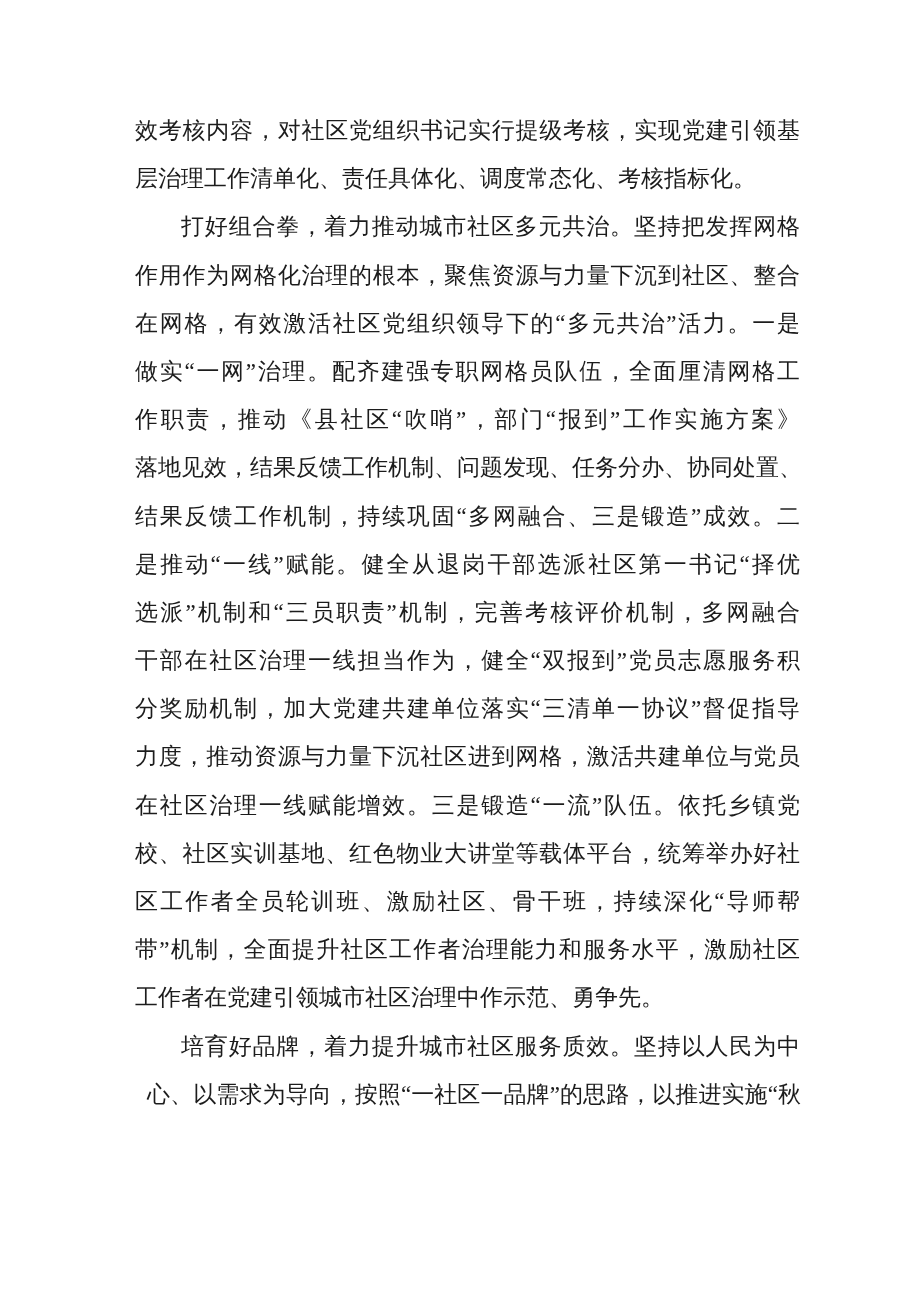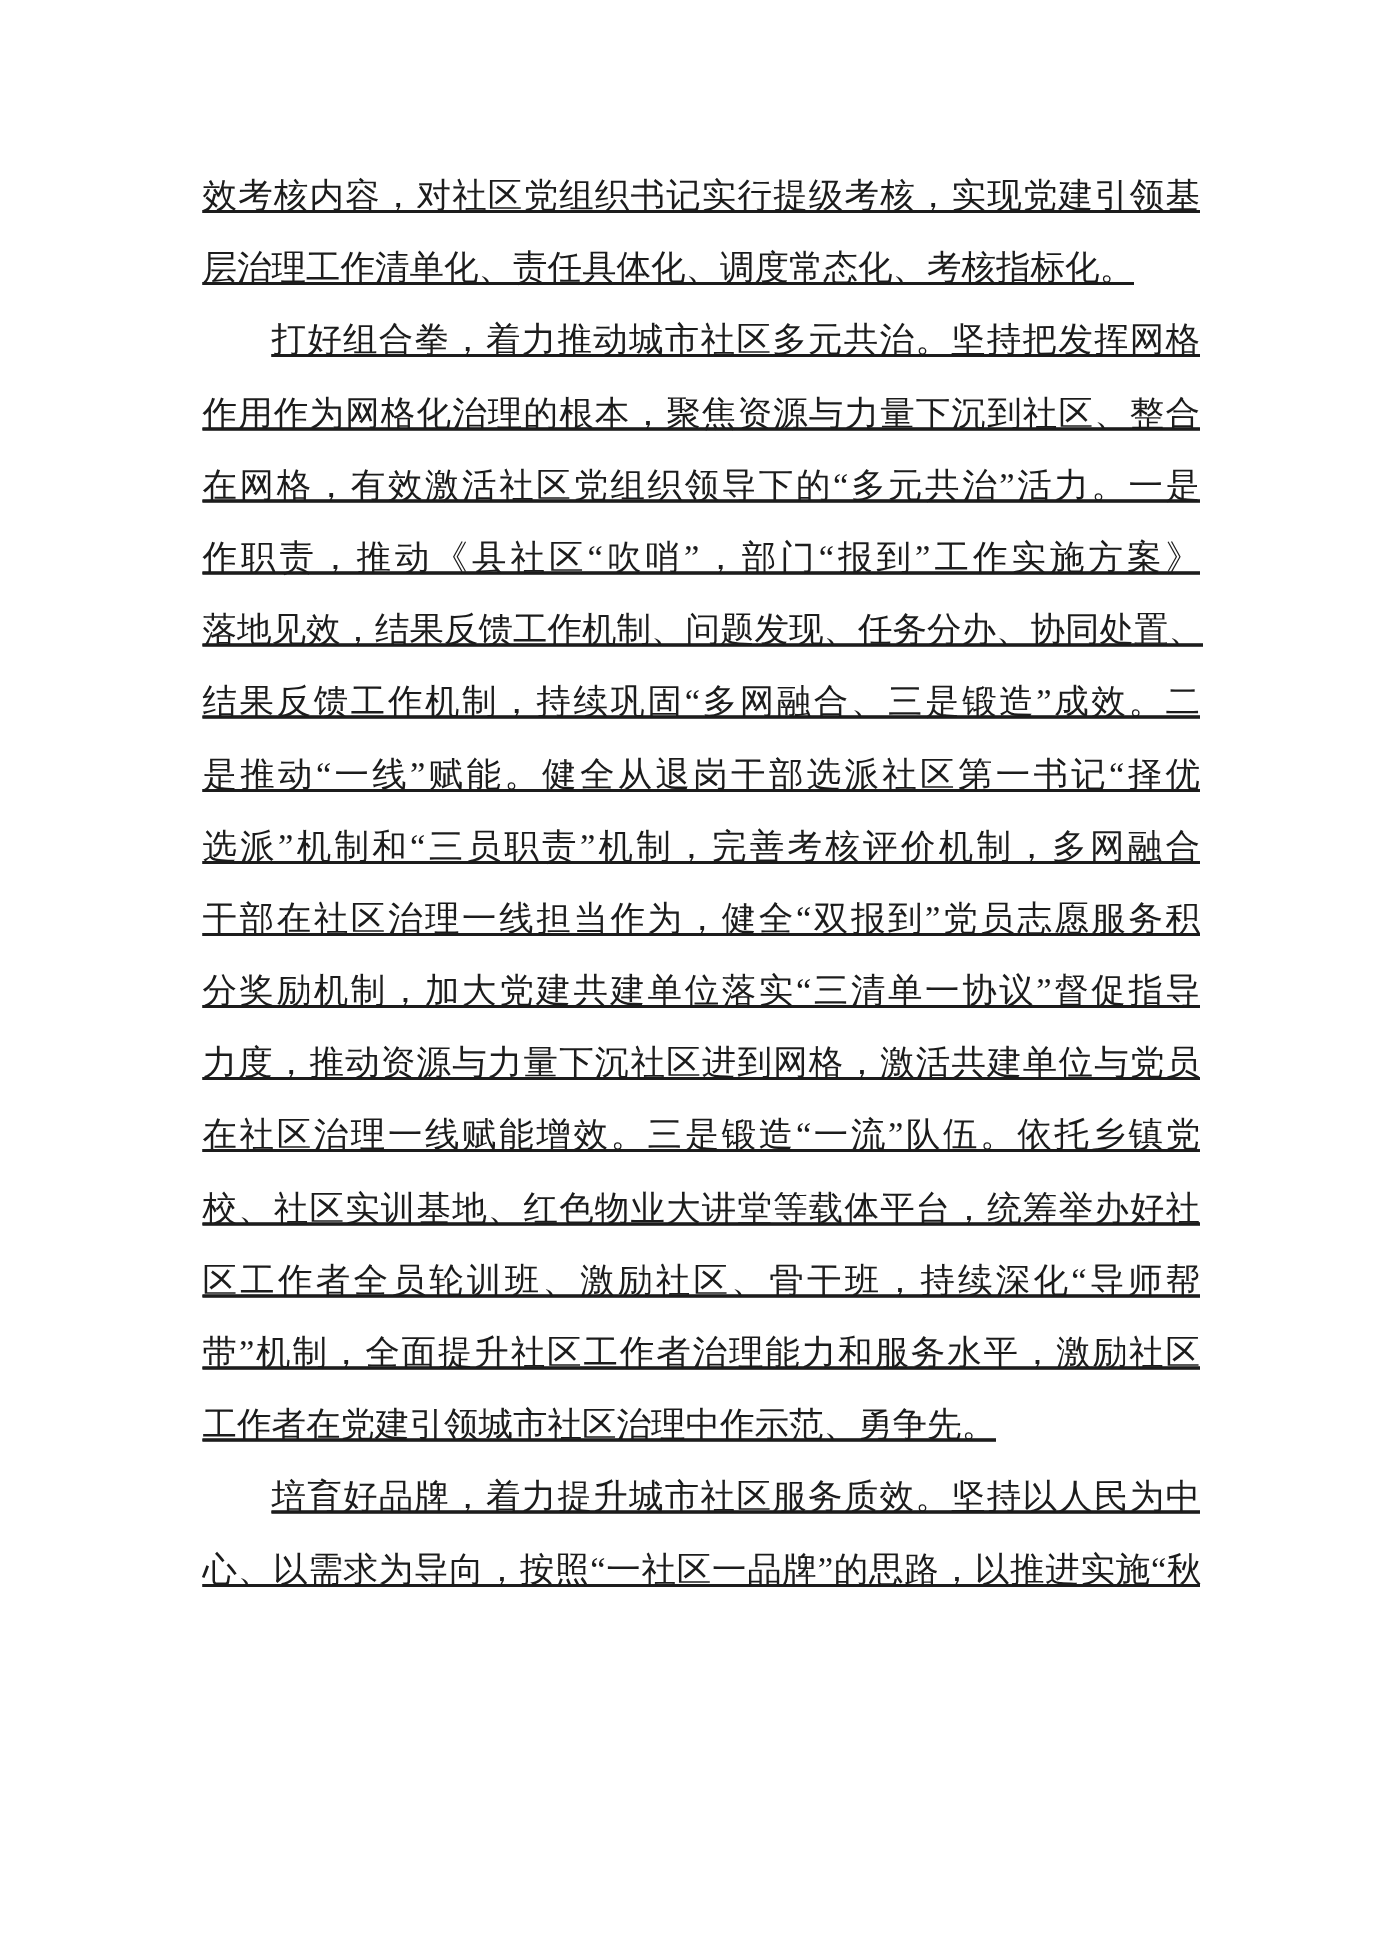--- a/index.html
+++ b/index.html
@@ -1,15 +1,15 @@
 <!DOCTYPE html>
 <html><head>
 <meta charset="utf-8">
 <style>
-  * { margin: 0; padding: 0; box-sizing: border-box; text-decoration: underline; }
+  * { margin: 0; padding: 0; box-sizing: border-box; }
   html, body { background: #ffffff; }
   .page {
     position: relative;
     width: 920px;
     height: 1301px;
     background: #ffffff;
     overflow: hidden;
     font-family: "Liberation Serif", "DejaVu Serif", serif;
   }
   .text-block {
@@ -29,34 +29,36 @@
     font-weight: 400;
   }
   .line.end {
     text-align-last: left;
   }
   .line.indent {
     text-indent: 2em;
   }
   .line.compress {
     letter-spacing: -1px;
+    margin-left: 12px;
   }
 </style>
 </head>
 <body>
 
 <div class="page">
   <div class="text-block">
 
     <p class="line">效考核内容，对社区党组织书记实行提级考核，实现党建引领基</p>
     <p class="line end">层治理工作清单化、责任具体化、调度常态化、考核指标化。</p>
 
     <p class="line indent">打好组合拳，着力推动城市社区多元共治。坚持把发挥网格</p>
     <p class="line">作用作为网格化治理的根本，聚焦资源与力量下沉到社区、整合</p>
     <p class="line">在网格，有效激活社区党组织领导下的“多元共治”活力。一是</p>
+    <p class="line">做实“一网”治理。配齐建强专职网格员队伍，全面厘清网格工</p>
     <p class="line">作职责，推动《县社区“吹哨”，部门“报到”工作实施方案》</p>
     <p class="line">落地见效，结果反馈工作机制、问题发现、任务分办、协同处置、</p>
     <p class="line">结果反馈工作机制，持续巩固“多网融合、三是锻造”成效。二</p>
     <p class="line">是推动“一线”赋能。健全从退岗干部选派社区第一书记“择优</p>
     <p class="line">选派”机制和“三员职责”机制，完善考核评价机制，多网融合</p>
     <p class="line">干部在社区治理一线担当作为，健全“双报到”党员志愿服务积</p>
     <p class="line">分奖励机制，加大党建共建单位落实“三清单一协议”督促指导</p>
     <p class="line">力度，推动资源与力量下沉社区进到网格，激活共建单位与党员</p>
     <p class="line">在社区治理一线赋能增效。三是锻造“一流”队伍。依托乡镇党</p>
     <p class="line">校、社区实训基地、红色物业大讲堂等载体平台，统筹举办好社</p>

